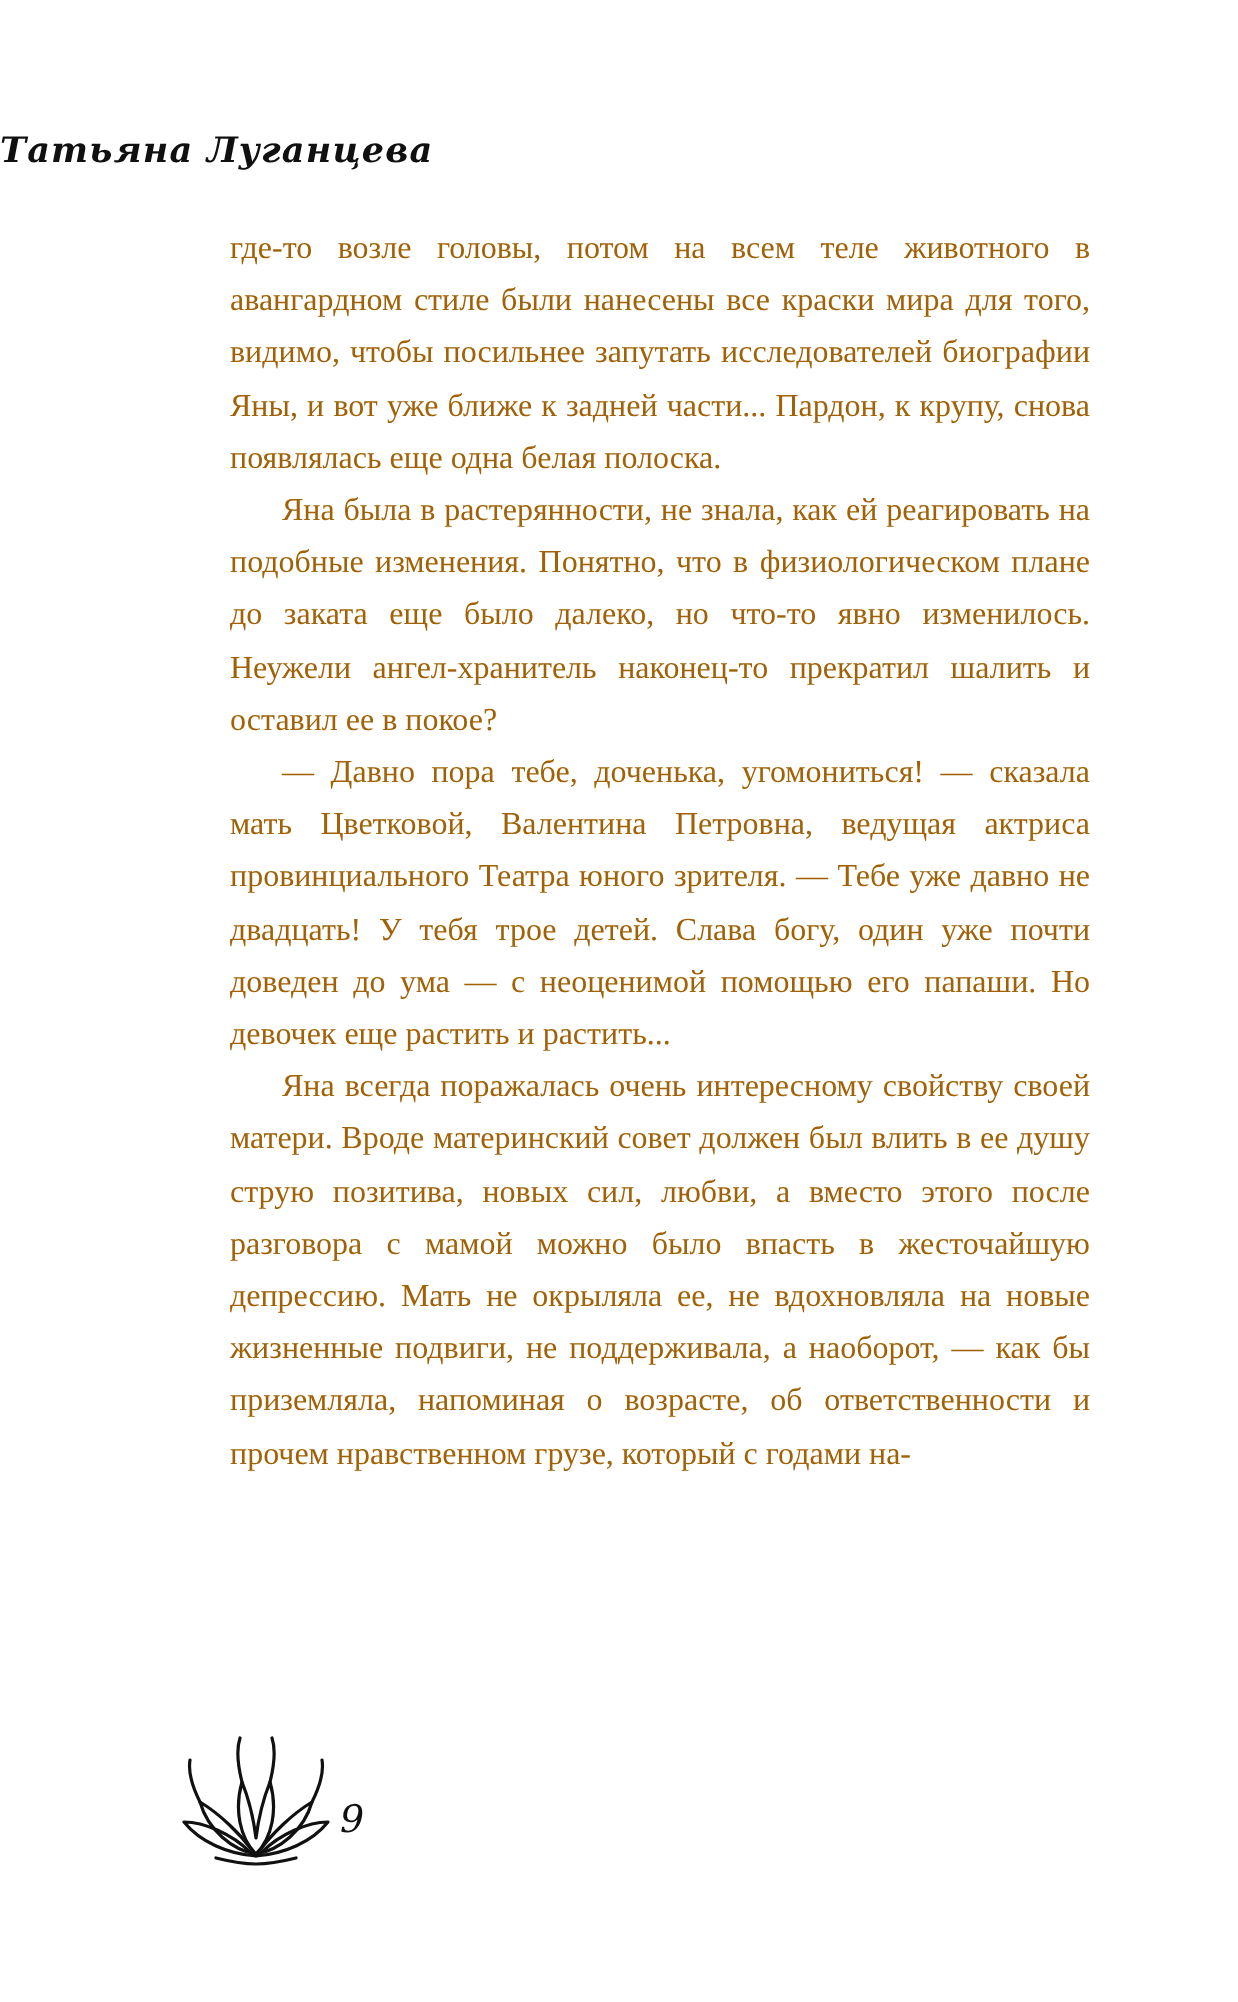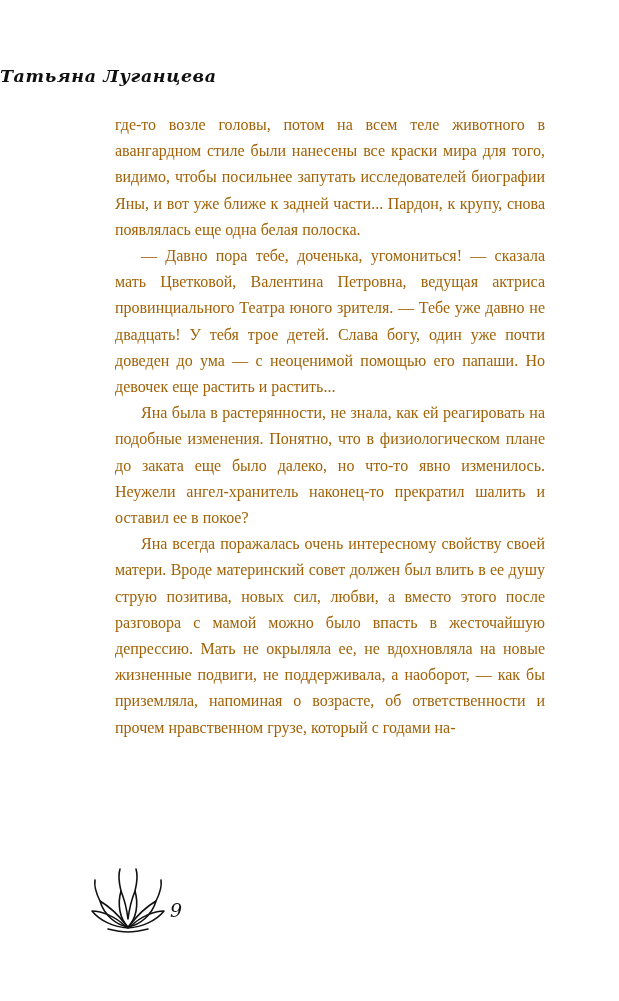--- a/index.html
+++ b/index.html
@@ -78,22 +78,22 @@
 </style>
 </head>
 <body>
 
 <div class="page">
 
   <div class="running-head">Татьяна Луганцева</div>
 
   <div class="body-text">
     <p class="no-indent">где-то возле головы, потом на всем теле животного в авангардном стиле были нанесены все краски мира для того, видимо, чтобы посильнее запутать исследователей биографии Яны, и вот уже ближе к задней части... Пардон, к крупу, снова появлялась еще одна белая полоска.</p>
+    <p>Яна была в растерянности, не знала, как ей реагировать на подобные изменения. Понятно, что в физиологическом плане до заката еще было далеко, но что-то явно изменилось. Неужели ангел-хранитель наконец-то прекратил шалить и оставил ее в покое?</p>
     <p>— Давно пора тебе, доченька, угомониться! — сказала мать Цветковой, Валентина Петровна, ведущая актриса провинциального Театра юного зрителя. — Тебе уже давно не двадцать! У тебя трое детей. Слава богу, один уже почти доведен до ума — с неоценимой помощью его папаши. Но девочек еще растить и растить...</p>
-    <p>Яна была в растерянности, не знала, как ей реагировать на подобные изменения. Понятно, что в физиологическом плане до заката еще было далеко, но что-то явно изменилось. Неужели ангел-хранитель наконец-то прекратил шалить и оставил ее в покое?</p>
     <p>Яна всегда поражалась очень интересному свойству своей матери. Вроде материнский совет должен был влить в ее душу струю позитива, новых сил, любви, а вместо этого после разговора с мамой можно было впасть в жесточайшую депрессию. Мать не окрыляла ее, не вдохновляла на новые жизненные подвиги, не поддерживала, а наоборот, — как бы приземляла, напоминая о возрасте, об ответственности и прочем нравственном грузе, который с годами на-</p>
   </div>
 
   <div class="footer">
     <svg class="lotus" width="100" height="86" viewBox="0 0 100 86">
       <g fill="none" stroke="#111111" stroke-width="1.6" stroke-linecap="round" stroke-linejoin="round">
         <path d="M50 74 C 42 66, 39 52, 43 38 C 47 48, 49 58, 50 66 C 51 58, 53 48, 57 38 C 61 52, 58 66, 50 74 Z"></path>
         <path d="M50 74 C 38 72, 26 62, 22 48 C 32 54, 42 64, 48 72"></path>
         <path d="M50 74 C 62 72, 74 62, 78 48 C 68 54, 58 64, 52 72"></path>
         <path d="M50 75 C 36 74, 22 68, 14 58 C 24 58, 38 64, 47 73"></path>

